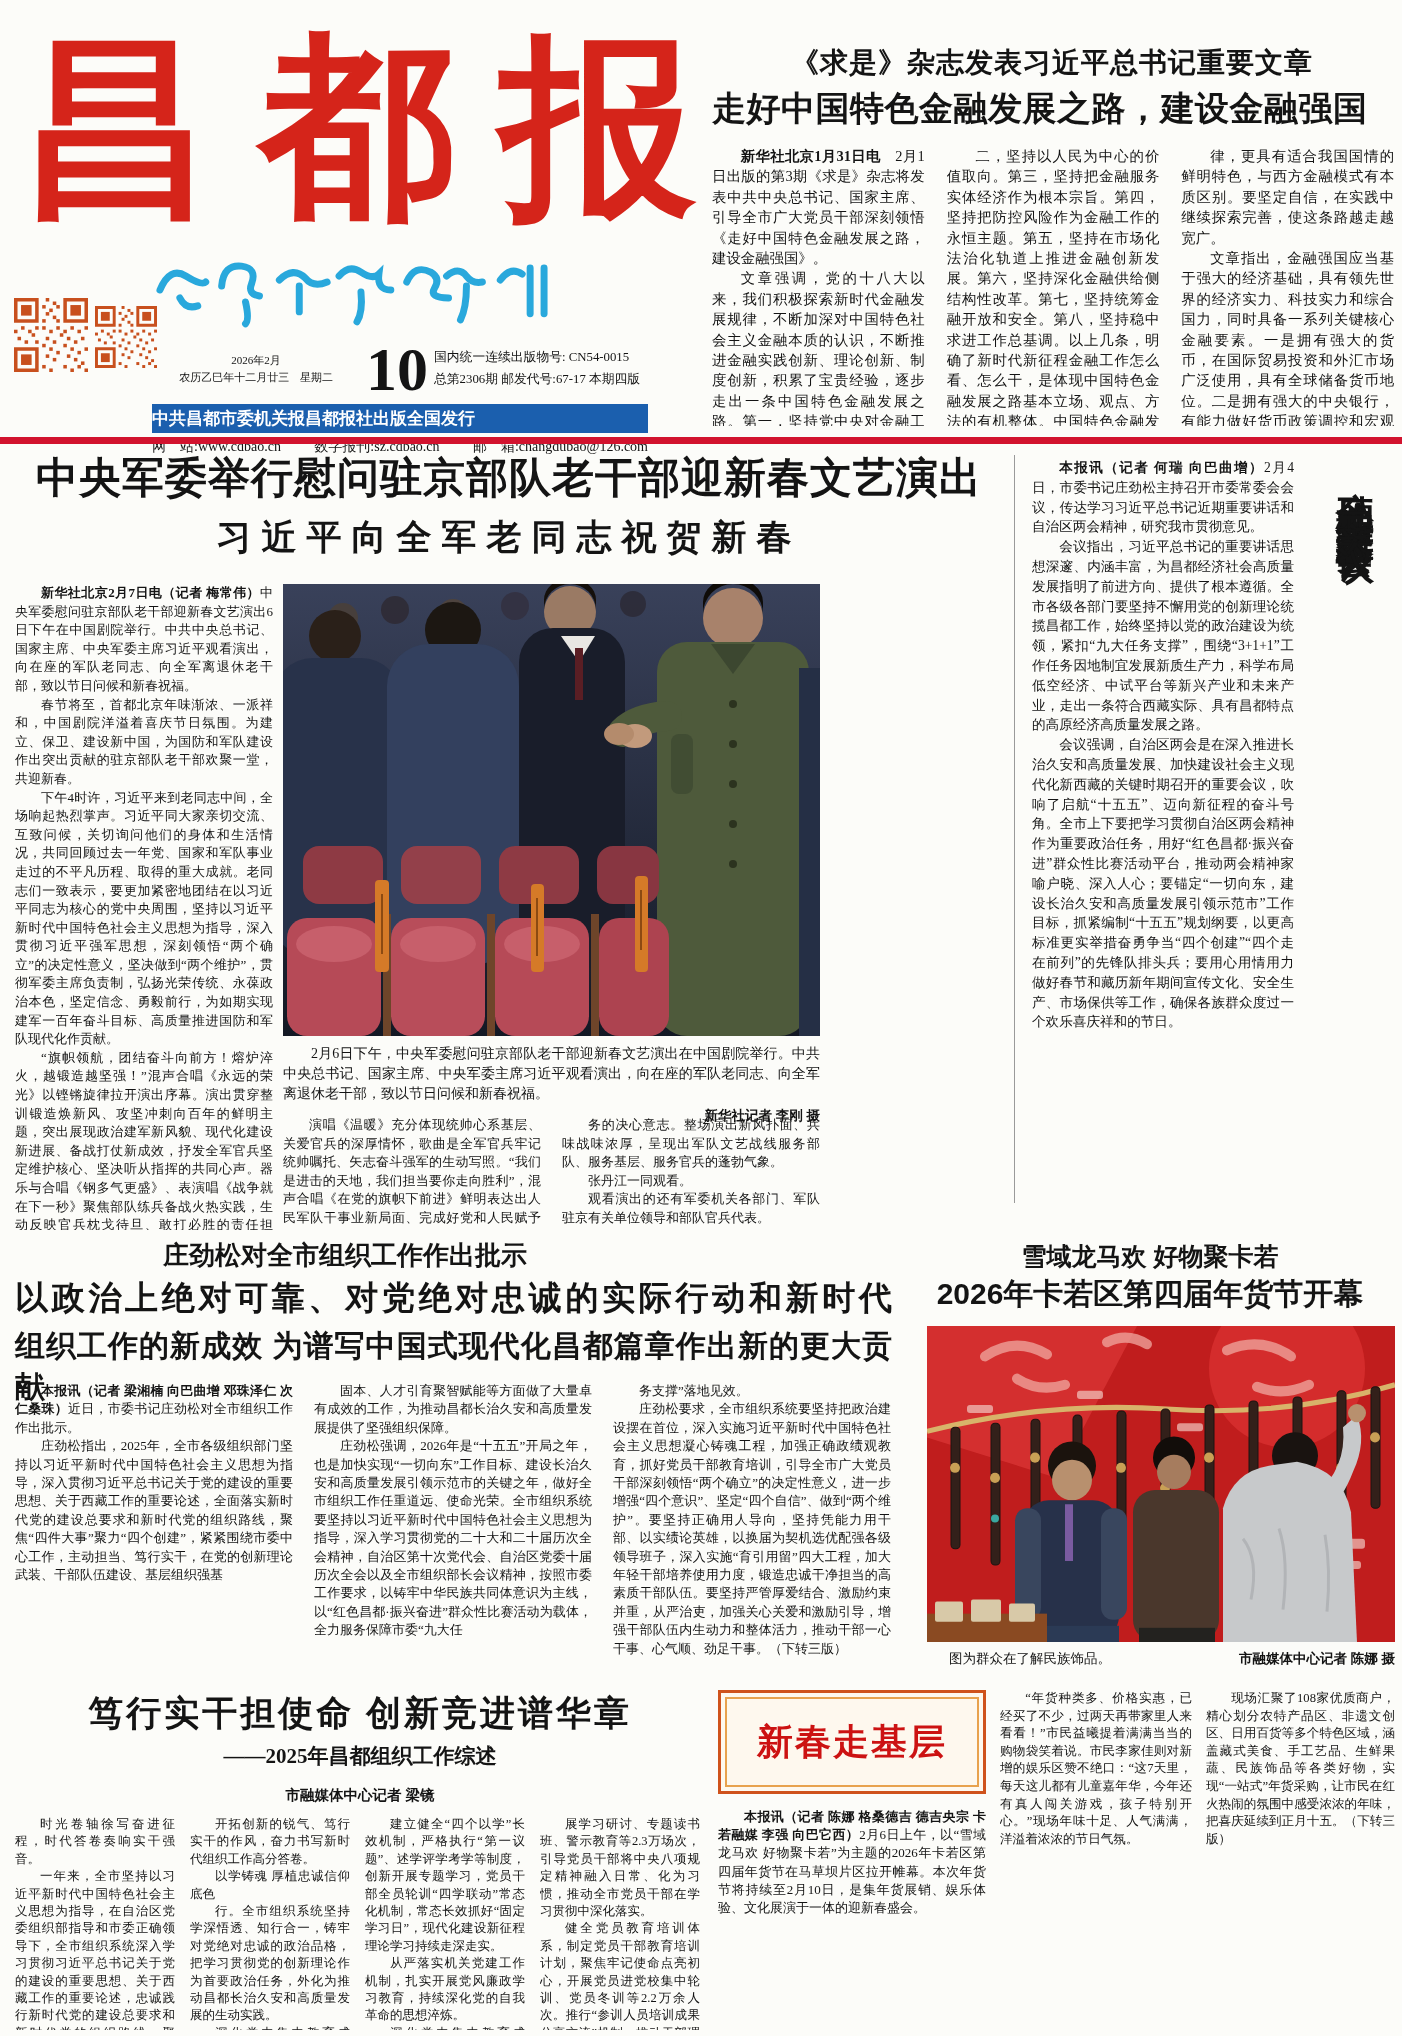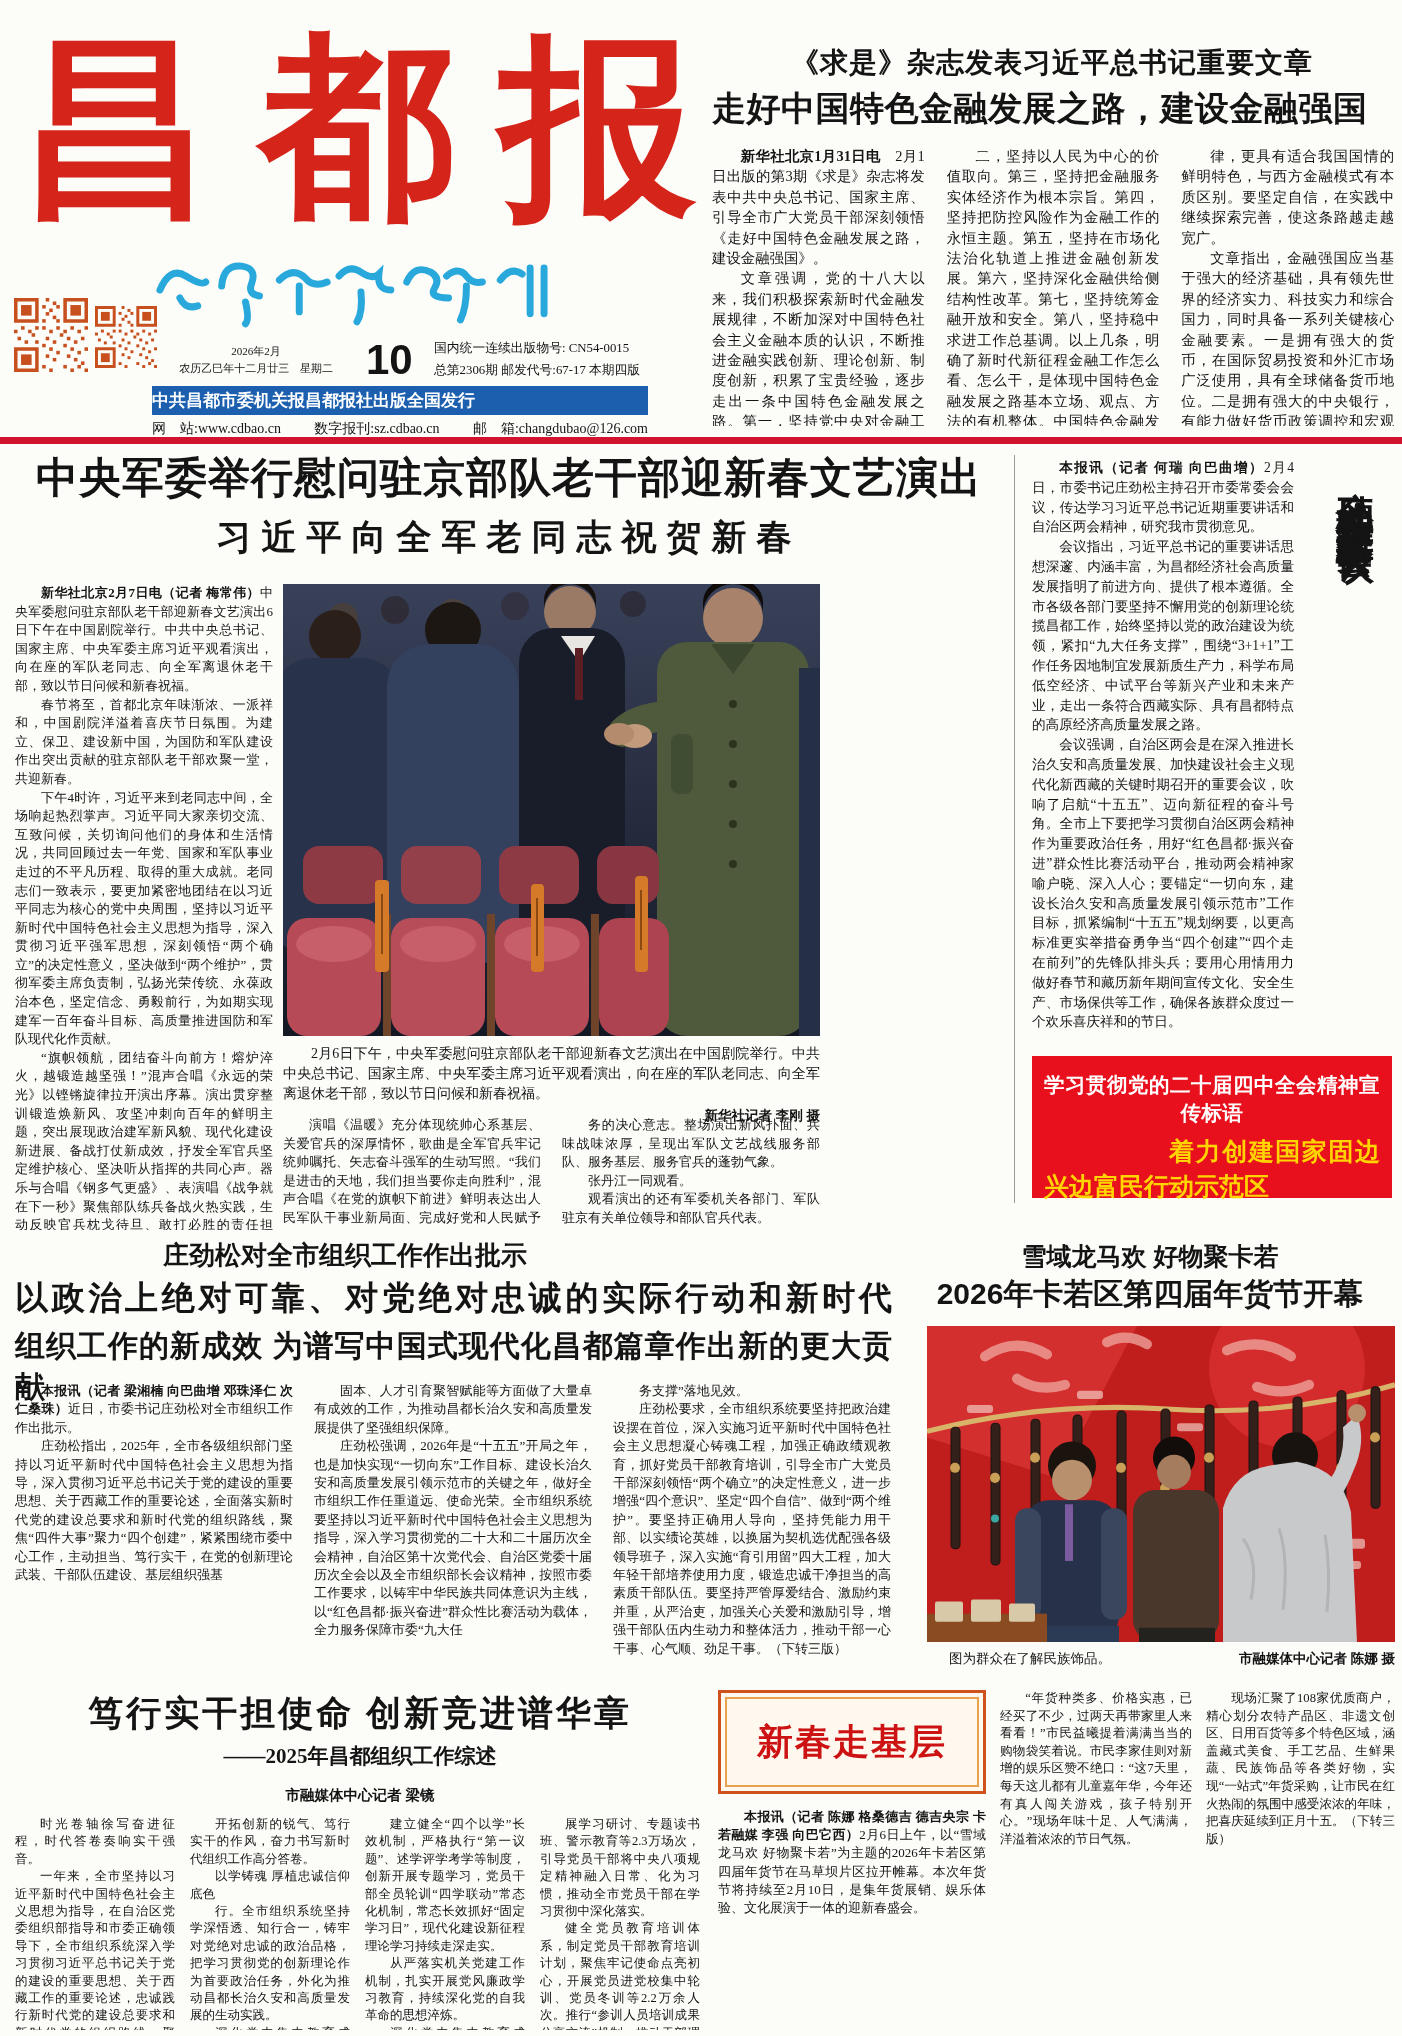--- a/index.html
+++ b/index.html
@@ -11,21 +11,21 @@
   .col{overflow:hidden;text-align:justify;}
   .para{margin:0;text-indent:2em;}
   
   .masthead-title{left:18px;top:4px;width:678px;height:244px;display:flex;justify-content:space-between;
         font-size:196px;line-height:244px;font-weight:900;color:#d5241a;font-family:"DejaVu Serif",serif;}
   .tibetan{left:150px;top:246px;width:408px;height:82px;}
   .qr-group{left:14px;top:298px;display:flex;gap:7px;align-items:flex-start;color:#c8501e;}
   .pubinfo{left:152px;top:338px;width:496px;}
   .pub-row1{display:flex;align-items:center;gap:6px;}
   .date-cell{width:208px;text-align:center;font-size:11px;line-height:1.55;white-space:nowrap;}
-  .day-number{font-family:Liberation Sans, sans-serif;font-size:42px;font-weight:bold;width:62px;text-align:left;line-height:1;}
+  .day-number{font-family:Liberation Serif, serif;font-size:62px;font-weight:bold;width:62px;text-align:right;line-height:1;}
   .issue-cell{flex:1;font-size:12.8px;line-height:1.7;white-space:nowrap;}
   .pub-bar{margin-top:4px;background:#1b5fae;color:#fff;font-weight:bold;font-size:17px;height:29px;
         line-height:29px;display:flex;justify-content:flex-start;}
   .pub-contacts{display:flex;justify-content:space-between;font-size:14px;height:27px;line-height:27px;}
   
   .q-kicker{left:712px;top:44px;width:680px;text-align:center;font-size:28px;font-weight:700;letter-spacing:1px;}
   .q-headline{left:712px;top:86px;width:680px;font-size:34px;font-weight:900;letter-spacing:0.5px;}
   .q-cols{left:712px;top:146px;width:682px;height:280px;display:flex;gap:22px;}
   .q-col{flex:1;font-size:14.4px;line-height:20.4px;overflow:hidden;text-align:justify;}
   .red-rule{left:0;top:437px;width:1402px;height:7px;background:#d2132e;}
@@ -322,24 +322,20 @@
     <div class="abs col sc-col">
       <p class="para"><b>本报讯（记者 何瑞 向巴曲增）</b><span>2月4日，市委书记庄劲松主持召开市委常委会会议，传达学习习近平总书记近期重要讲话和自治区两会精神，研究我市贯彻意见。</span></p>
       <div>
           <p class="para">会议指出，习近平总书记的重要讲话思想深邃、内涵丰富，为昌都经济社会高质量发展指明了前进方向、提供了根本遵循。全市各级各部门要坚持不懈用党的创新理论统揽昌都工作，始终坚持以党的政治建设为统领，紧扣“九大任务支撑”，围绕“3+1+1”工作任务因地制宜发展新质生产力，科学布局低空经济、中试平台等新兴产业和未来产业，走出一条符合西藏实际、具有昌都特点的高原经济高质量发展之路。</p>
           <p class="para">会议强调，自治区两会是在深入推进长治久安和高质量发展、加快建设社会主义现代化新西藏的关键时期召开的重要会议，吹响了启航“十五五”、迈向新征程的奋斗号角。全市上下要把学习贯彻自治区两会精神作为重要政治任务，用好“红色昌都·振兴奋进”群众性比赛活动平台，推动两会精神家喻户晓、深入人心；要锚定“一切向东，建设长治久安和高质量发展引领示范市”工作目标，抓紧编制“十五五”规划纲要，以更高标准更实举措奋勇争当“四个创建”“四个走在前列”的先锋队排头兵；要用心用情用力做好春节和藏历新年期间宣传文化、安全生产、市场保供等工作，确保各族群众度过一个欢乐喜庆祥和的节日。</p>
         </div>
     </div>
     <div class="abs sc-title hd">庄劲松主持召开市委常委会会议</div>
   </aside>
 
-  <div class="abs slogan">
-    <p class="sg1">学习贯彻党的二十届四中全会精神宣传标语</p>
-    <p class="sg2 hd">着力创建国家固边兴边富民行动示范区</p>
-  </div>
 
   <section>
     <div class="abs p-kicker hd">庄劲松对全市组织工作作出批示</div>
     <div class="abs p-h1 hd">以政治上绝对可靠、对党绝对忠诚的实际行动和新时代</div>
     <div class="abs p-h2 hd">组织工作的新成效 为谱写中国式现代化昌都篇章作出新的更大贡献</div>
     <div class="abs col p-col" style="left:15px">
       <p class="para"><b>本报讯（记者 梁湘楠 向巴曲增 邓珠泽仁 次仁桑珠）</b><span>近日，市委书记庄劲松对全市组织工作作出批示。</span></p>
       <div>
           <p class="para">庄劲松指出，2025年，全市各级组织部门坚持以习近平新时代中国特色社会主义思想为指导，深入贯彻习近平总书记关于党的建设的重要思想、关于西藏工作的重要论述，全面落实新时代党的建设总要求和新时代党的组织路线，聚焦“四件大事”聚力“四个创建”，紧紧围绕市委中心工作，主动担当、笃行实干，在党的创新理论武装、干部队伍建设、基层组织强基</p>
         </div>

